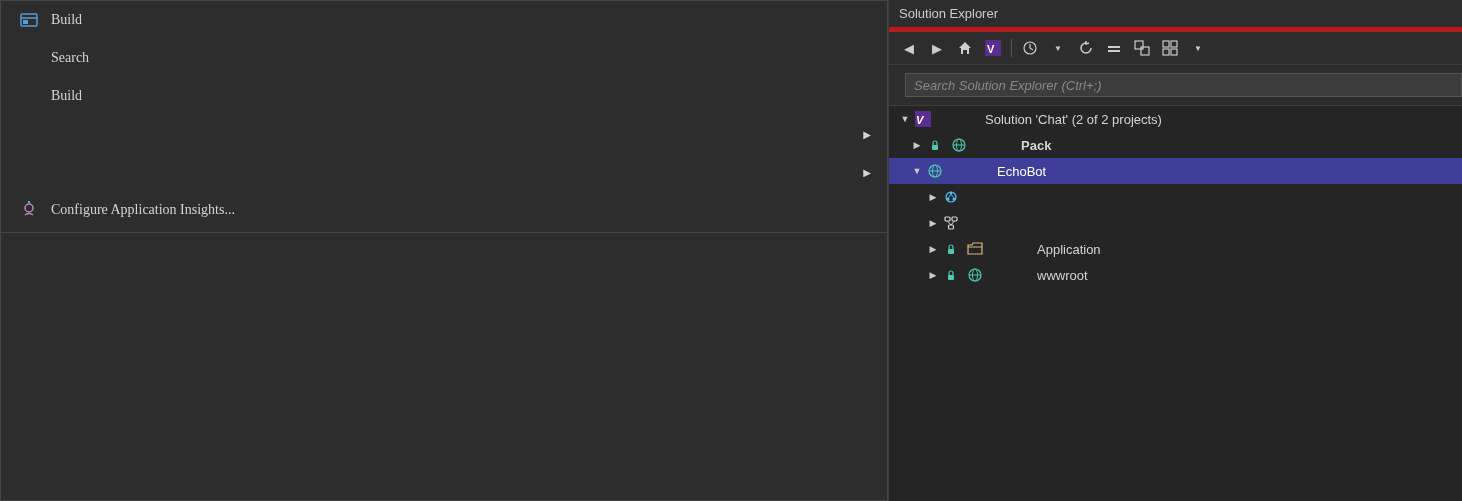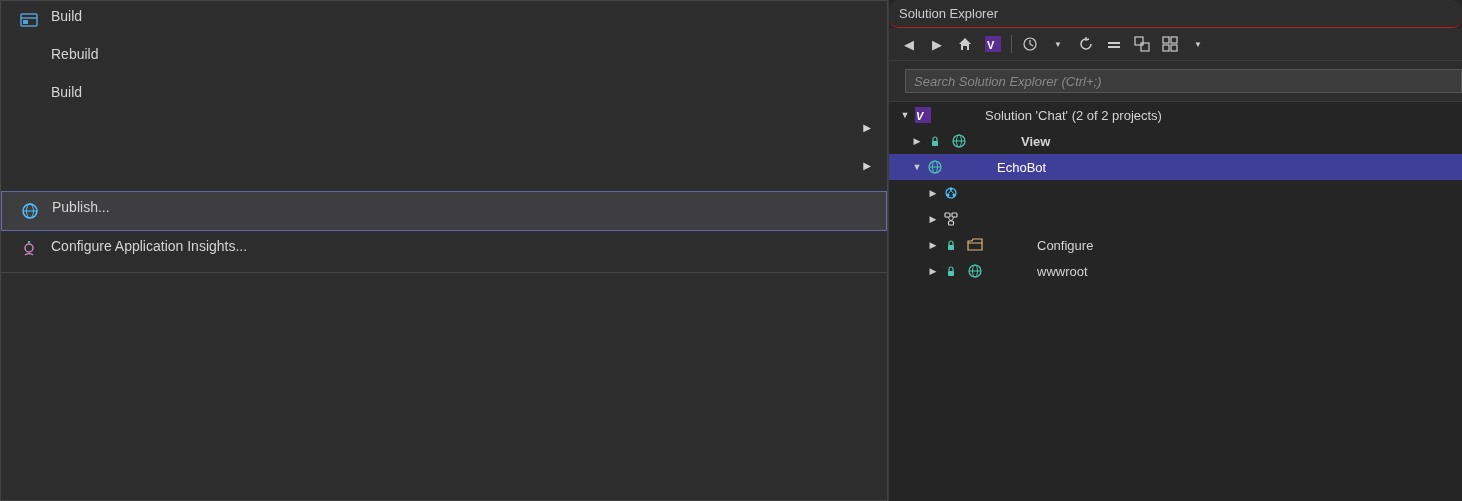--- a/index.html
+++ b/index.html
@@ -20,25 +20,27 @@
       left: 0;
       top: 0;
       width: 888px;
       height: 501px;
       background: #2d2d2d;
       border: 1px solid #454545;
     }
 
     .menu-item {
       display: flex;
+      align-items: center;
       padding: 7px 16px 7px 16px;
       cursor: pointer;
       color: #d4d4d4;
       font-size: 14px;
       position: relative;
+      font-family: Liberation Serif, serif;
     }
 
     .menu-item.highlighted {
       background: #3e3e40;
       border: 1px solid #6666aa;
     }
 
     .menu-item .icon {
       width: 24px;
       height: 24px;
@@ -74,25 +76,24 @@
       height: 501px;
       background: #252526;
       border-left: 1px solid #3c3c3c;
     }
 
     .solution-header {
       background: #2d2d2d;
       padding: 6px 10px;
       font-size: 13px;
       color: #cccccc;
-      border-bottom: 1px solid #b91c1c;
+      border-bottom: 5px solid #b91c1c;
       display: flex;
       align-items: center;
       gap: 6px;
-      border-radius: 9px;
     }
 
     .solution-toolbar {
       display: flex;
       align-items: center;
       padding: 4px 8px;
       background: #2d2d2d;
       border-bottom: 1px solid #3c3c3c;
       gap: 4px;
     }
@@ -186,49 +187,39 @@
         <rect x="1" y="3" width="16" height="12" rx="1" fill="none" stroke="#569cd6" stroke-width="1.5"></rect>
         <line x1="1" y1="7" x2="17" y2="7" stroke="#569cd6" stroke-width="1.5"></line>
         <rect x="3" y="9" width="5" height="4" fill="#569cd6"></rect>
       </svg>
     </div>
     <span class="label">Build</span>
   </div>
 
   <div class="menu-item">
     <div class="icon" style="width:24px;"></div>
-    <span class="label">Rebuild</span>
+    <span class="label">Search</span>
   </div>
 
   <div class="menu-item">
     <div class="icon" style="width:24px;"></div>
     <span class="label">Build</span>
   </div>
 
   <div class="menu-item">
     <div class="icon" style="width:24px;"></div>
     <span class="arrow">▶</span>
   </div>
 
   <div class="menu-item">
     <div class="icon" style="width:24px;"></div>
     <span class="arrow">▶</span>
   </div>
 
 
-  <div class="menu-item highlighted" style="background:#3e3e40; border:1px solid #6666aa;">
-    <div class="icon">
-      <svg width="18" height="18" viewBox="0 0 18 18">
-        <circle cx="9" cy="9" r="7" fill="none" stroke="#4fc1ff" stroke-width="1.5"></circle>
-        <ellipse cx="9" cy="9" rx="3.5" ry="7" fill="none" stroke="#4fc1ff" stroke-width="1"></ellipse>
-        <line x1="2" y1="9" x2="16" y2="9" stroke="#4fc1ff" stroke-width="1"></line>
-      </svg>
-    </div>
-    <span class="label">Publish...</span>
-  </div>
 
   <div class="menu-item">
     <div class="icon">
       <svg width="18" height="18" viewBox="0 0 18 18">
         <circle cx="9" cy="7" r="4" fill="none" stroke="#c586c0" stroke-width="1.5"></circle>
         <path d="M5 14 Q9 11 13 14" fill="none" stroke="#c586c0" stroke-width="1.5"></path>
         <line x1="9" y1="2" x2="9" y2="0" stroke="#4ec9b0" stroke-width="1.5"></line>
         <circle cx="9" cy="1" r="1" fill="#4ec9b0"></circle>
       </svg>
     </div>
@@ -322,21 +313,21 @@
           <path d="M3 5 V3 A2 2 0 0 1 7 3 V5" fill="none" stroke="#4ec9b0" stroke-width="1.2"></path>
         </svg>
       </div>
       <div class="item-icon">
         <svg width="16" height="16" viewBox="0 0 16 16">
           <circle cx="8" cy="8" r="6" fill="none" stroke="#4ec9b0" stroke-width="1.2"></circle>
           <ellipse cx="8" cy="8" rx="2.5" ry="6" fill="none" stroke="#4ec9b0" stroke-width="1"></ellipse>
           <line x1="2" y1="8" x2="14" y2="8" stroke="#4ec9b0" stroke-width="1"></line>
         </svg>
       </div>
-      <span class="item-label bold" style="font-weight:bold;">View</span>
+      <span class="item-label bold" style="font-weight:bold;">Pack</span>
     </div>
 
     <div class="tree-item indent-1 selected">
       <div class="expand-arrow">▼</div>
       <div class="item-icon">
         <svg width="16" height="16" viewBox="0 0 16 16">
           <circle cx="8" cy="8" r="6" fill="none" stroke="#4ec9b0" stroke-width="1.2"></circle>
           <ellipse cx="8" cy="8" rx="2.5" ry="6" fill="none" stroke="#4ec9b0" stroke-width="1"></ellipse>
           <line x1="2" y1="8" x2="14" y2="8" stroke="#4ec9b0" stroke-width="1"></line>
         </svg>
@@ -378,21 +369,21 @@
           <rect x="2" y="5" width="6" height="5" rx="1"></rect>
           <path d="M3 5 V3 A2 2 0 0 1 7 3 V5" fill="none" stroke="#4ec9b0" stroke-width="1.2"></path>
         </svg>
       </div>
       <div class="item-icon">
         <svg width="16" height="16" viewBox="0 0 16 16">
           <path d="M1 4 L5 4 L6 2 L15 2 L15 13 L1 13 Z" fill="none" stroke="#dcb67a" stroke-width="1.2"></path>
           <path d="M1 6 L15 6" stroke="#dcb67a" stroke-width="1"></path>
         </svg>
       </div>
-      <span class="item-label">Configure</span>
+      <span class="item-label">Application</span>
     </div>
 
     <div class="tree-item indent-2">
       <div class="expand-arrow">▶</div>
       <div class="item-icon">
         <svg width="10" height="10" viewBox="0 0 10 10" fill="#4ec9b0">
           <rect x="2" y="5" width="6" height="5" rx="1"></rect>
           <path d="M3 5 V3 A2 2 0 0 1 7 3 V5" fill="none" stroke="#4ec9b0" stroke-width="1.2"></path>
         </svg>
       </div>

